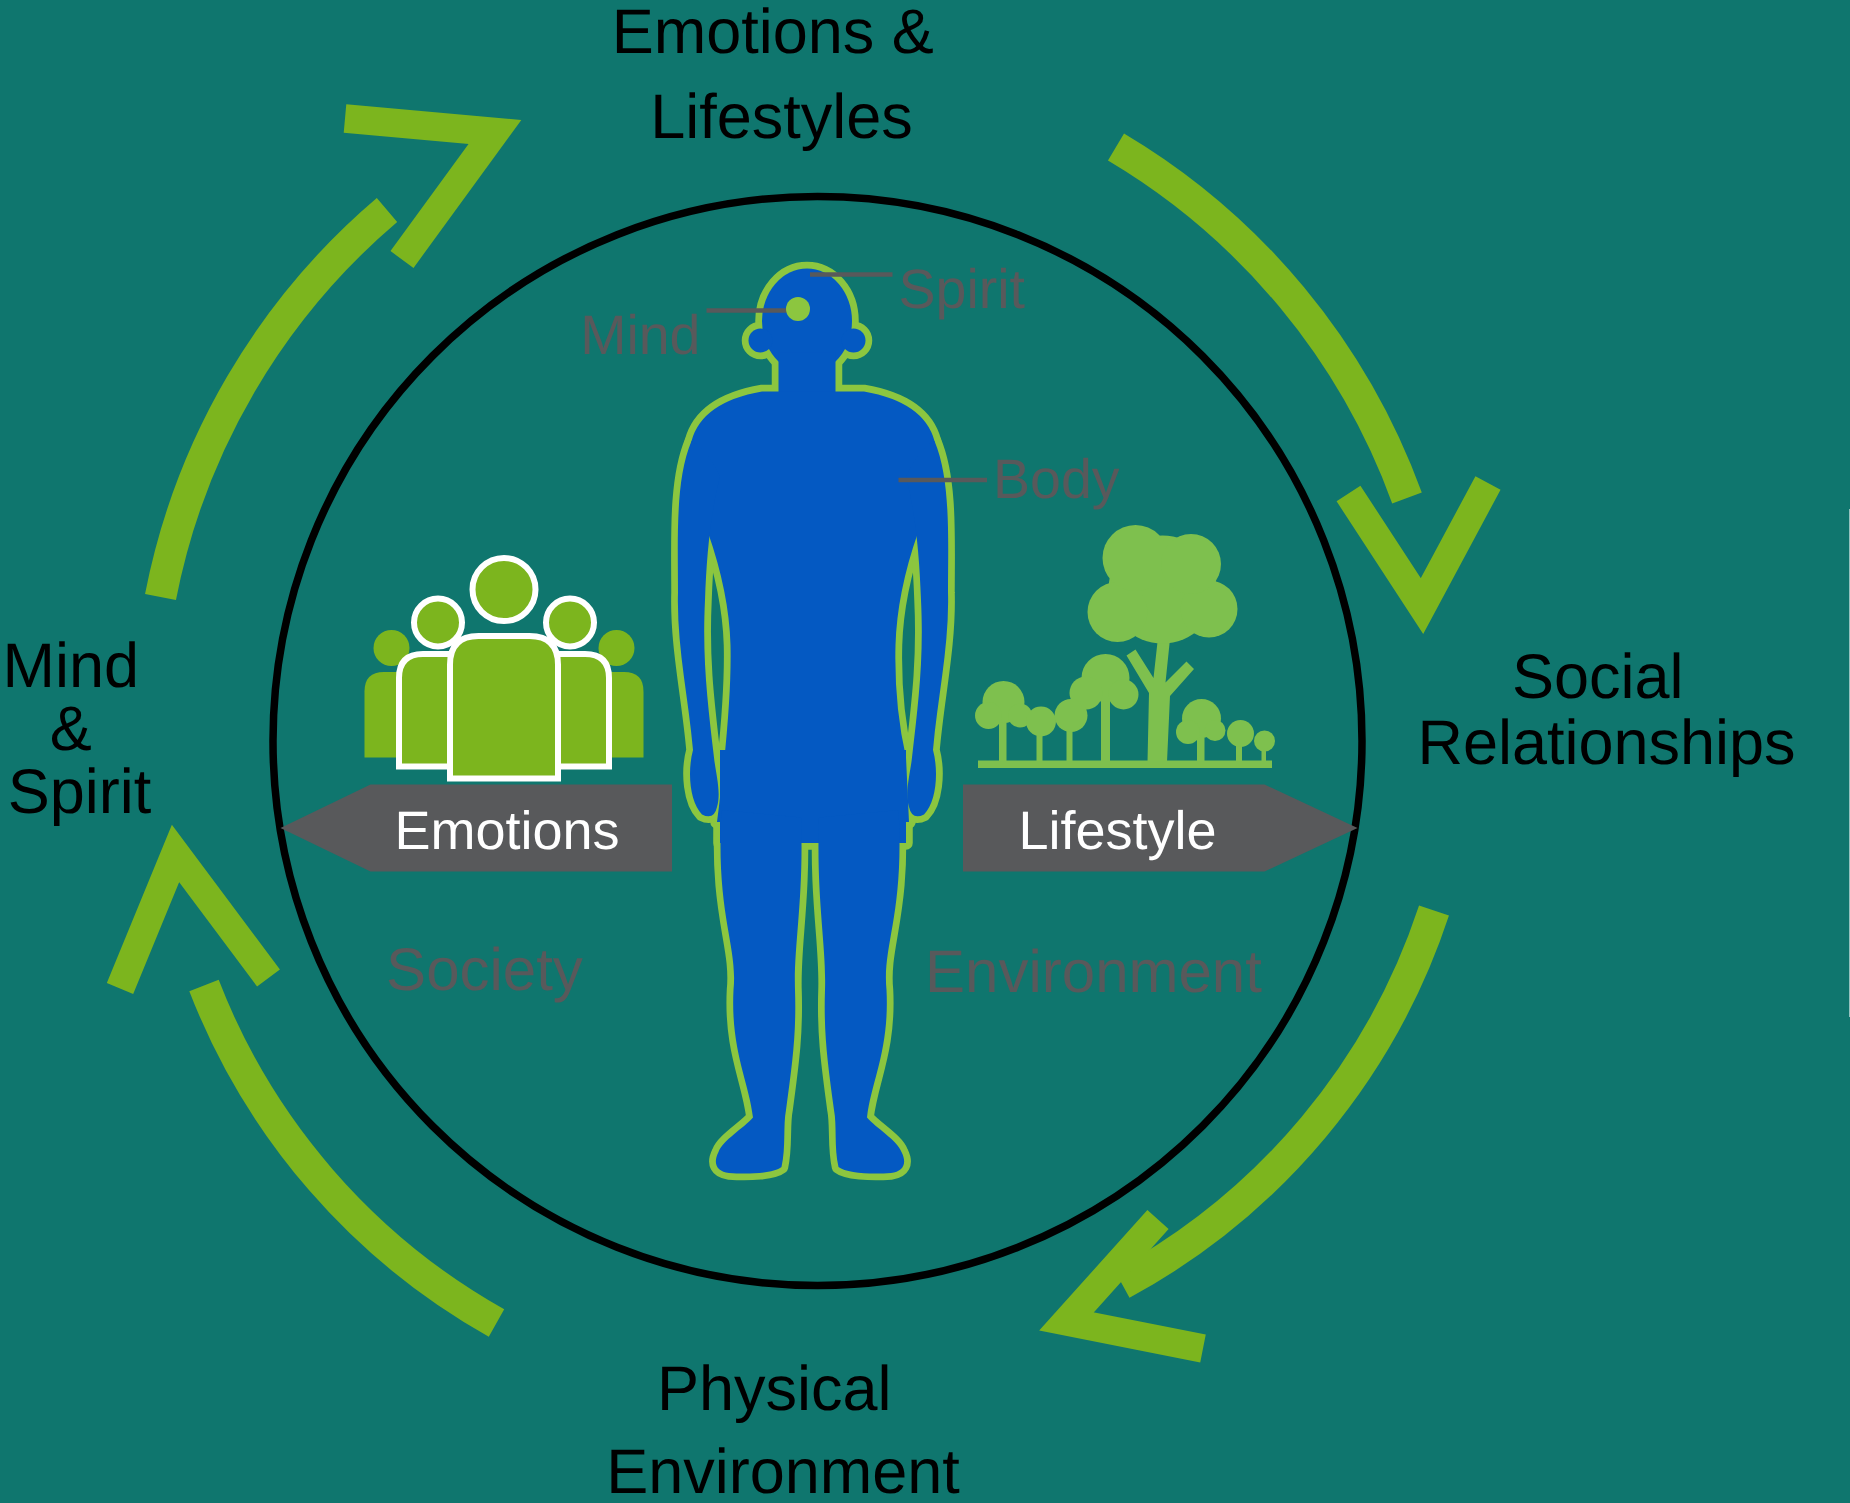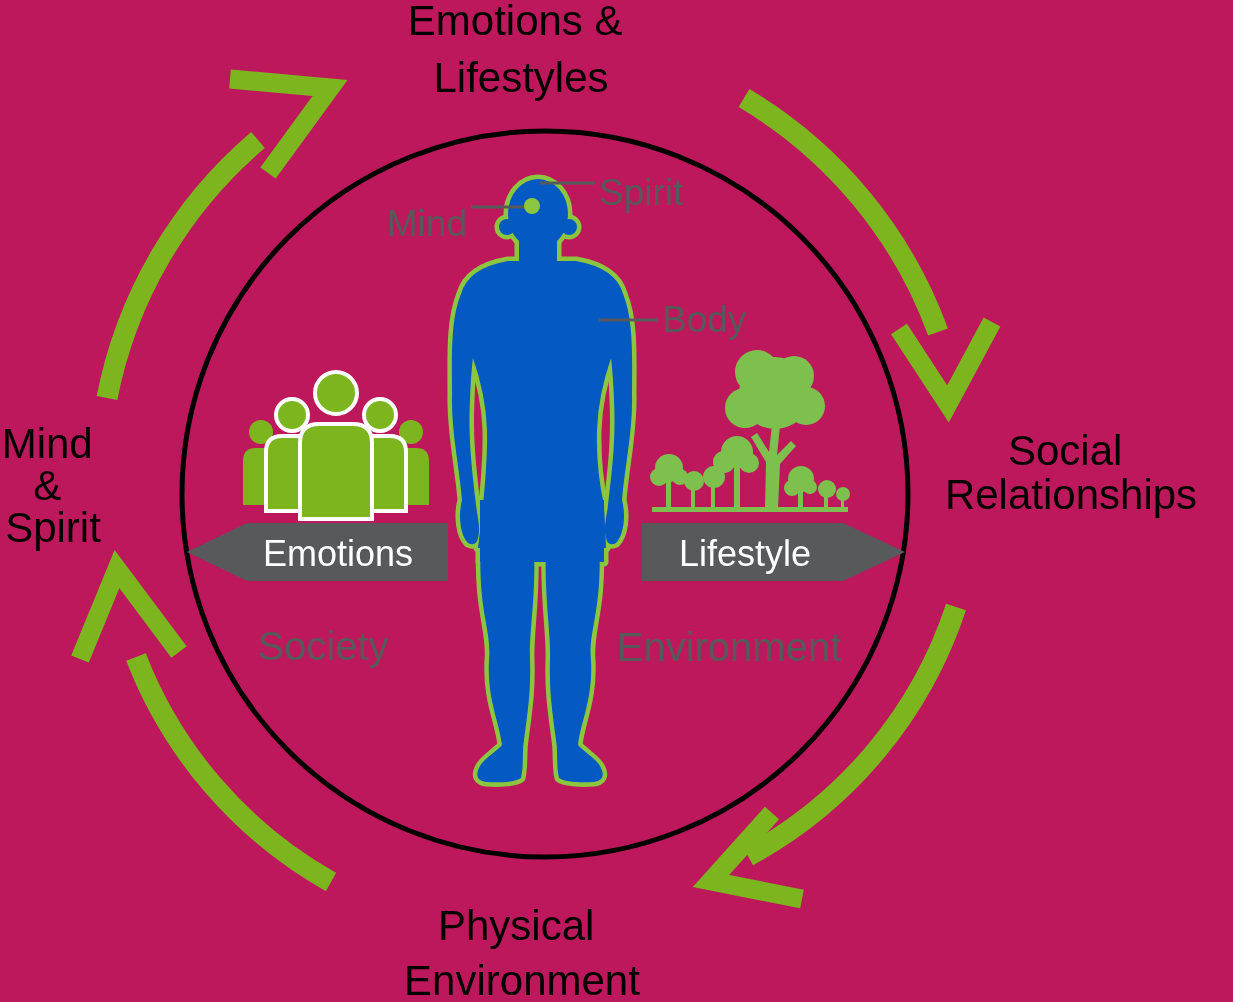--- a/index.html
+++ b/index.html
@@ -7,21 +7,21 @@
     padding: 0;
     background: #ffffff;
     width: 1233px;
     height: 1002px;
     overflow: hidden;
   }
   .stage {
     position: relative;
     width: 1233px;
     height: 1002px;
-    background: #be185d;
+    background: #0f766e;
   }
   svg { display: block; }
   text {
     font-family: "Liberation Sans", sans-serif;
   }
   .outer-label   { font-size: 42px; fill: #000000; }
   .figure-label  { font-size: 37px; fill: #58595B; }
   .banner-label  { font-size: 36px; fill: #ffffff; }
   .region-label  { font-size: 40px; fill: #58595B; }
   .leader        { stroke: #58595B; stroke-width: 3; fill: none; }

